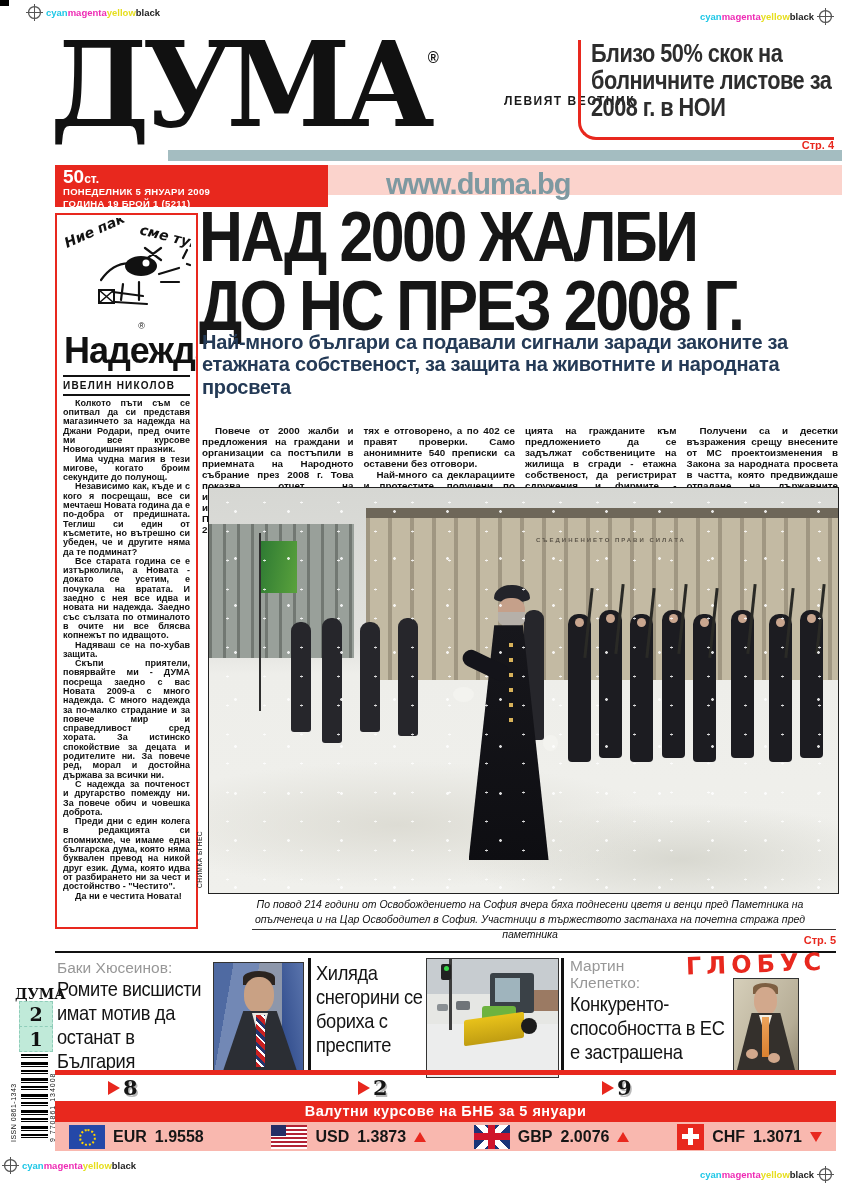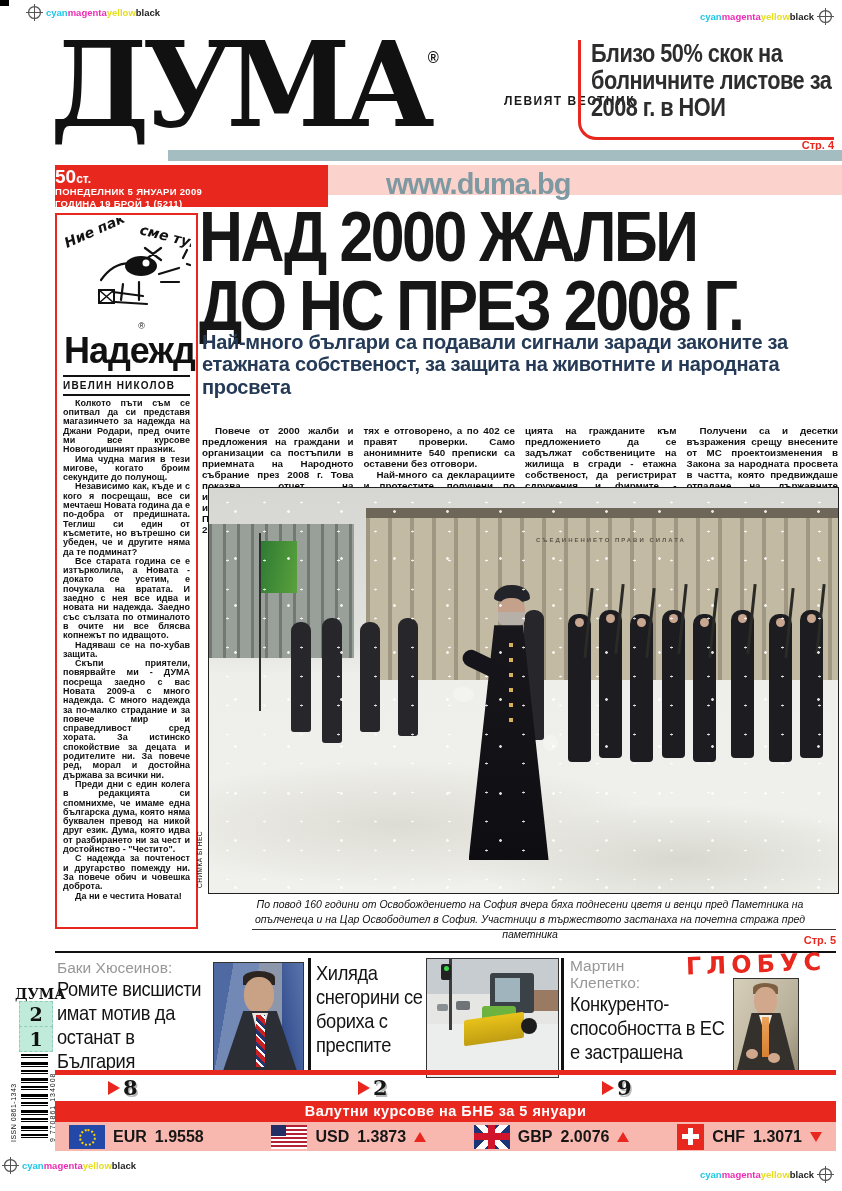--- a/index.html
+++ b/index.html
@@ -18,21 +18,21 @@
   .tagline{position:absolute;left:504px;top:94px;font-size:12px;font-weight:bold;letter-spacing:1.5px;line-height:1.2;color:#1a1a1a;text-decoration:underline;}
   .top-story{position:absolute;left:578px;top:40px;width:256px;height:100px;
              border-left:3.5px solid #e8281e;border-bottom:3.5px solid #e8281e;border-bottom-left-radius:18px;
              padding:0 0 4px 10px;box-sizing:border-box;}
   .top-story-text{font-size:25px;line-height:1.07;letter-spacing:-0.6px;color:#2d2d2d;font-weight:bold;}
   .top-story-ref{position:absolute;right:0;bottom:-14px;color:#e8281e;font-size:11px;font-weight:bold;}
   .condense{display:inline-block;transform:scaleX(0.87);transform-origin:left top;width:114%;}
   .teal-strip{position:absolute;left:168px;top:150px;width:674px;height:11px;background:#a4bdc1;}
   
   .price-box{position:absolute;left:55px;top:165px;width:273px;height:42px;background:#e8281e;color:#fff;
-             padding:2px 0;box-sizing:border-box;}
+             padding:2px 8px;box-sizing:border-box;}
   .price-line{font-size:19px;font-weight:bold;line-height:1;}
   .price-line .unit{font-size:12px;}
   .date-line,.issue-line{font-size:9.5px;font-weight:bold;letter-spacing:0.3px;line-height:1.25;}
   .site-box{position:absolute;left:328px;top:165px;width:514px;height:30px;background:#fbd3cc;}
   .website{margin:3px 0 0 58px;font-size:29px;font-weight:bold;color:#7e99a1;letter-spacing:-1px;display:inline-block;}
   
   .opinion{position:absolute;left:55px;top:213px;width:143px;height:716px;border:2.5px solid #e8281e;
            box-sizing:border-box;padding:3px 6px;overflow:hidden;background:#fff;}
   .sketch{position:relative;height:104px;}
   .sketch svg{position:absolute;left:0;top:0;}
@@ -242,22 +242,22 @@
     <hr class="op-rule">
     <div class="op-author">ИВЕЛИН НИКОЛОВ</div>
     <hr class="op-rule">
     <div class="op-text">
       <p>Колкото пъти съм се опитвал да си представя магазинчето за надежда на Джани Родари, пред очите ми все курсове Новогодишният празник.</p>
       <p>Има чудна магия в тези мигове, когато броим секундите до полунощ.</p>
       <p>Независимо как, къде и с кого я посрещаш, все си мечтаеш Новата година да е по-добра от предишната. Теглиш си един от късметите, но вътрешно си убеден, че и другите няма да те подминат?</p>
       <p>Все старата година се е изтърколила, а Новата - докато се усетим, е почукала на вратата. И заедно с нея все идва и новата ни надежда. Заедно със сълзата по отминалото в очите ни все блясва копнежът по идващото.</p>
       <p>Надяваш се на по-хубав защита.</p>
       <p>Скъпи приятели, повярвайте ми - ДУМА посреща заедно с вас Новата 2009-а с много надежда. С много надежда за по-малко страдание и за повече мир и справедливост сред хората. За истинско спокойствие за децата и родителите ни. За повече ред, морал и достойна държава за всички ни.</p>
+      <p>С надежда за почтеност и другарство помежду ни. За повече обич и човешка доброта.</p>
       <p>Преди дни с един колега в редакцията си спомнихме, че имаме една българска дума, която няма буквален превод на никой друг език. Дума, която идва от разбирането ни за чест и достойнство - "Честито".</p>
-      <p>С надежда за почтеност и другарство помежду ни. За повече обич и човешка доброта.</p>
       <p>Да ни е честита Новата!</p>
     </div>
   </div>
 
   <div class="headline">
     <div>НАД 2000 ЖАЛБИ</div>
     <div>ДО НС ПРЕЗ 2008 Г.</div>
   </div>
   <div class="subhead">Най-много българи са подавали сигнали заради законите за етажната собственост, за защита на животните и народната просвета</div>
   <div class="article">
@@ -304,21 +304,21 @@
       <div class="off-coat"></div>
       <div class="off-arm"></div>
       <div class="off-glove-r"></div>
       <div class="off-glove-l"></div>
       <div class="off-buttons"></div>
     </div>
     <div class="snow-overlay"></div>
   </div>
   <div class="credit">СНИМКА БГНЕС</div>
 
-  <div class="caption">По повод 160 години от Освобождението на София вчера бяха поднесени цветя и венци пред Паметника на опълченеца и на Цар Освободител в София. Участници в тържеството застанаха на почетна стража пред паметника</div>
+  <div class="caption">По повод 214 години от Освобождението на София вчера бяха поднесени цветя и венци пред Паметника на опълченеца и на Цар Освободител в София. Участници в тържеството застанаха на почетна стража пред паметника</div>
   <div class="caption-underline"></div>
   <div class="caption-ref">Стр. 5</div>
   <div class="bottom-rule"></div>
 
   <div class="badge-brand">ДУМА</div>
   <div class="badge-cells">
     <div class="badge-cell">2</div>
     <div class="badge-cell">1</div>
   </div>
   <div class="issn-wrap">

